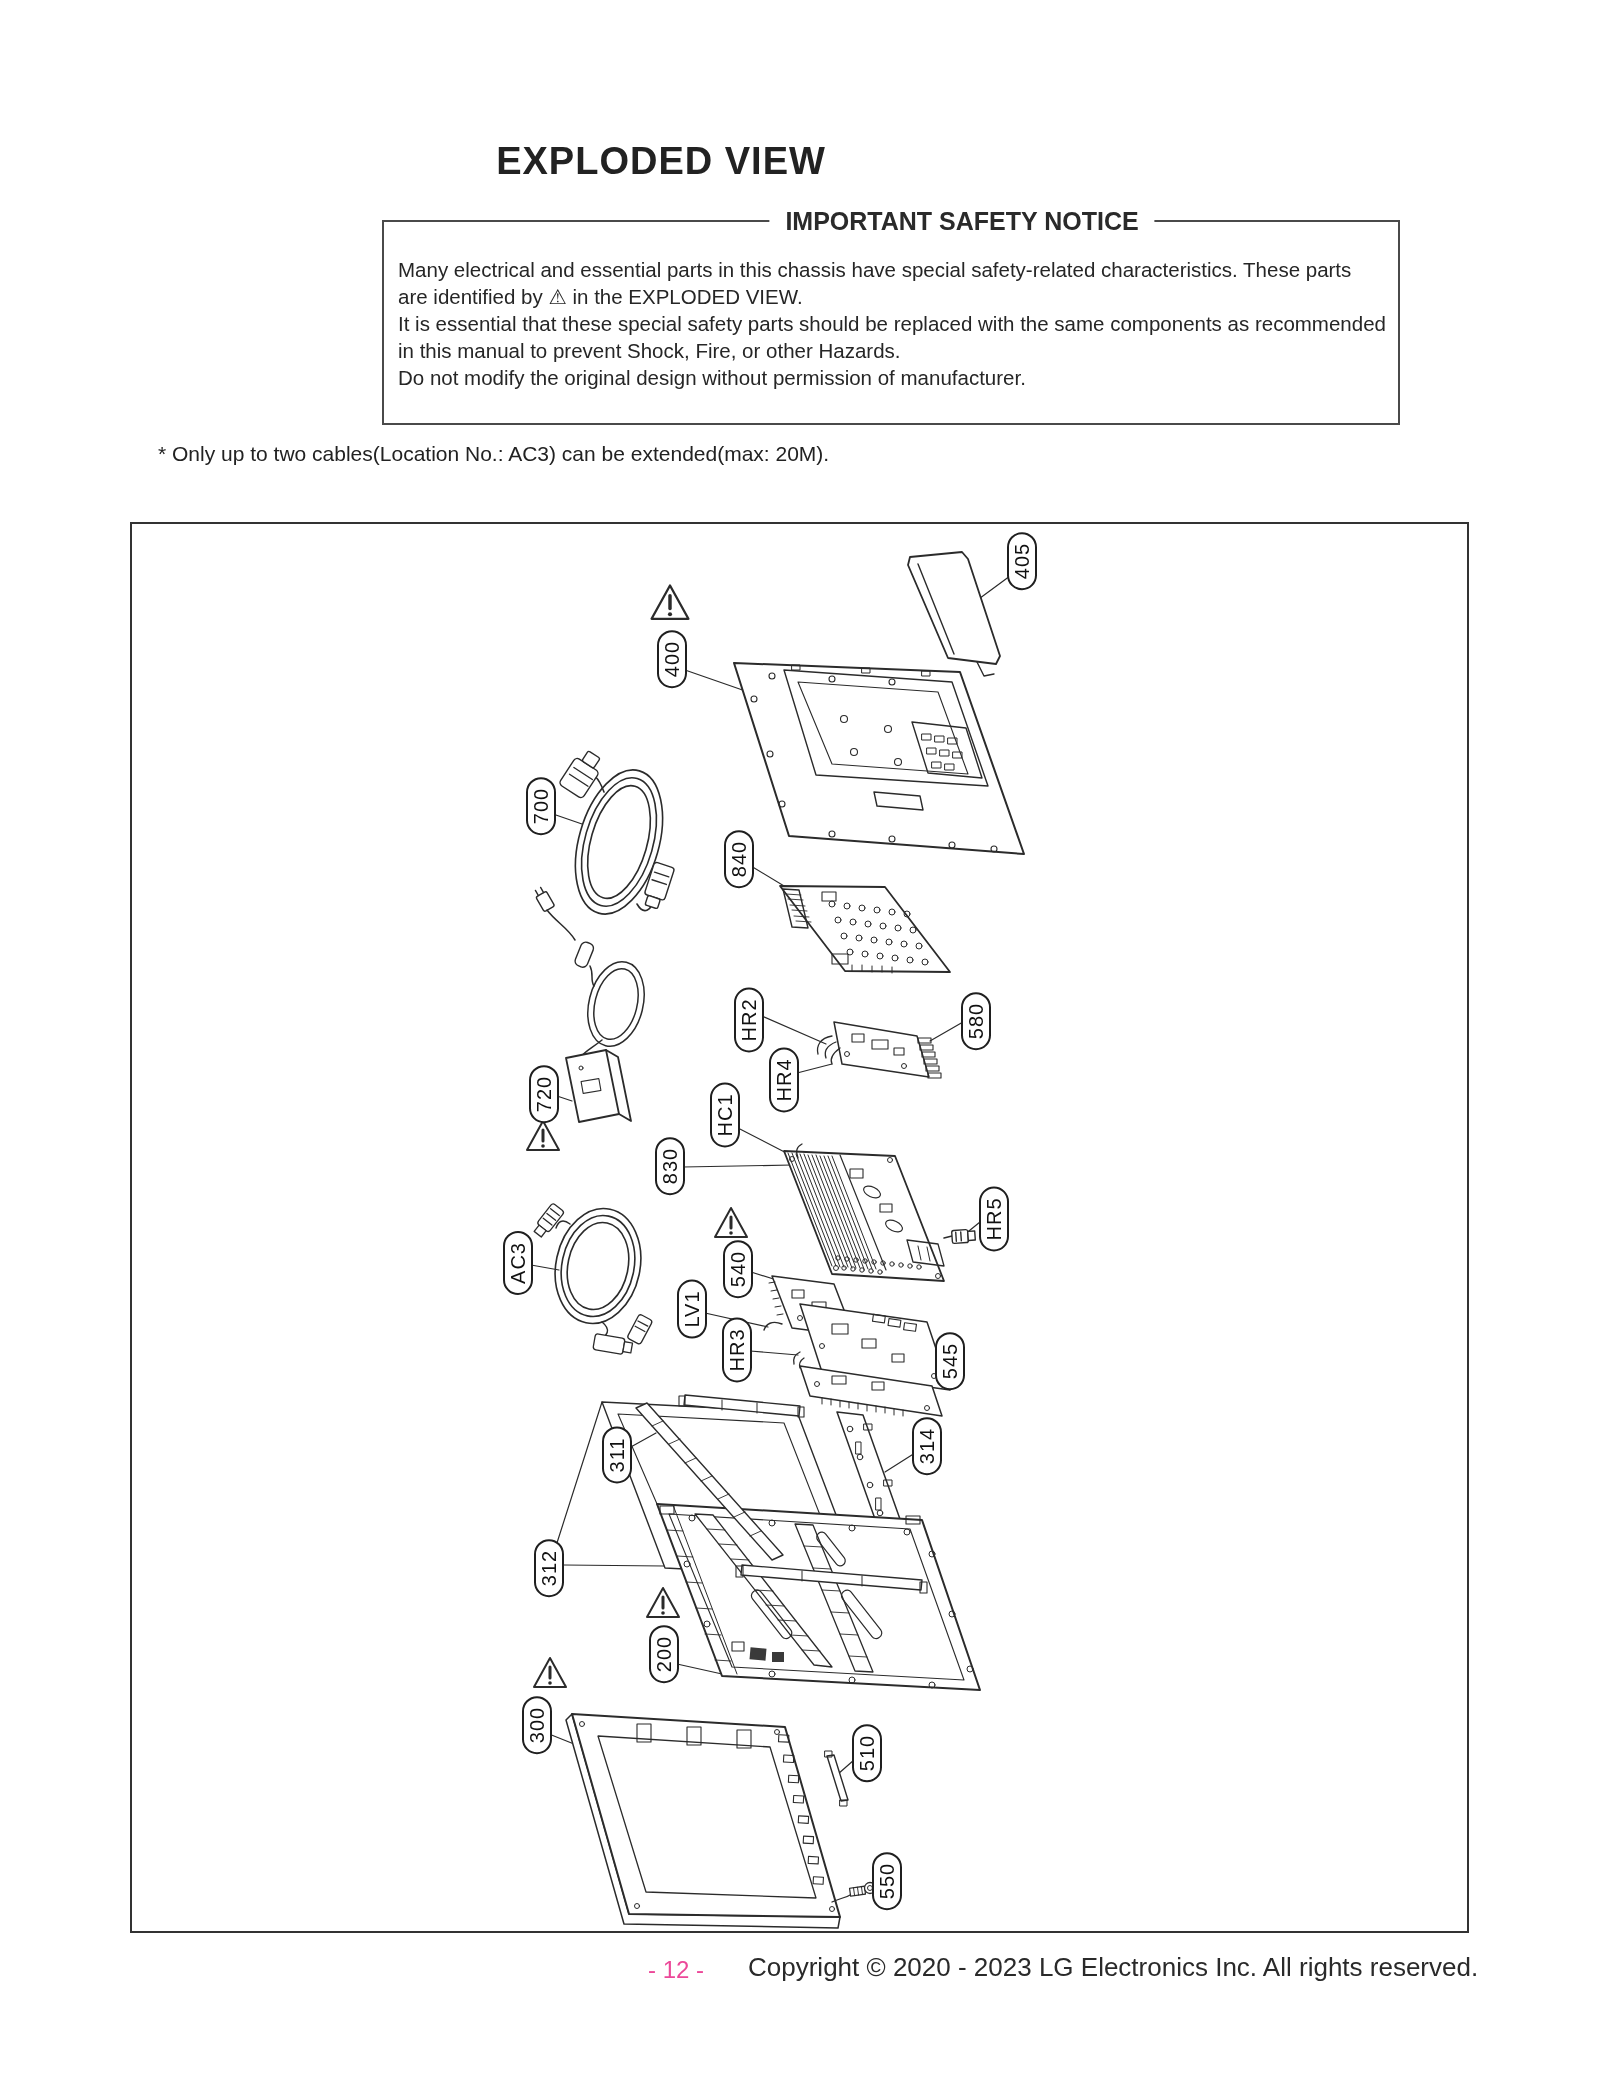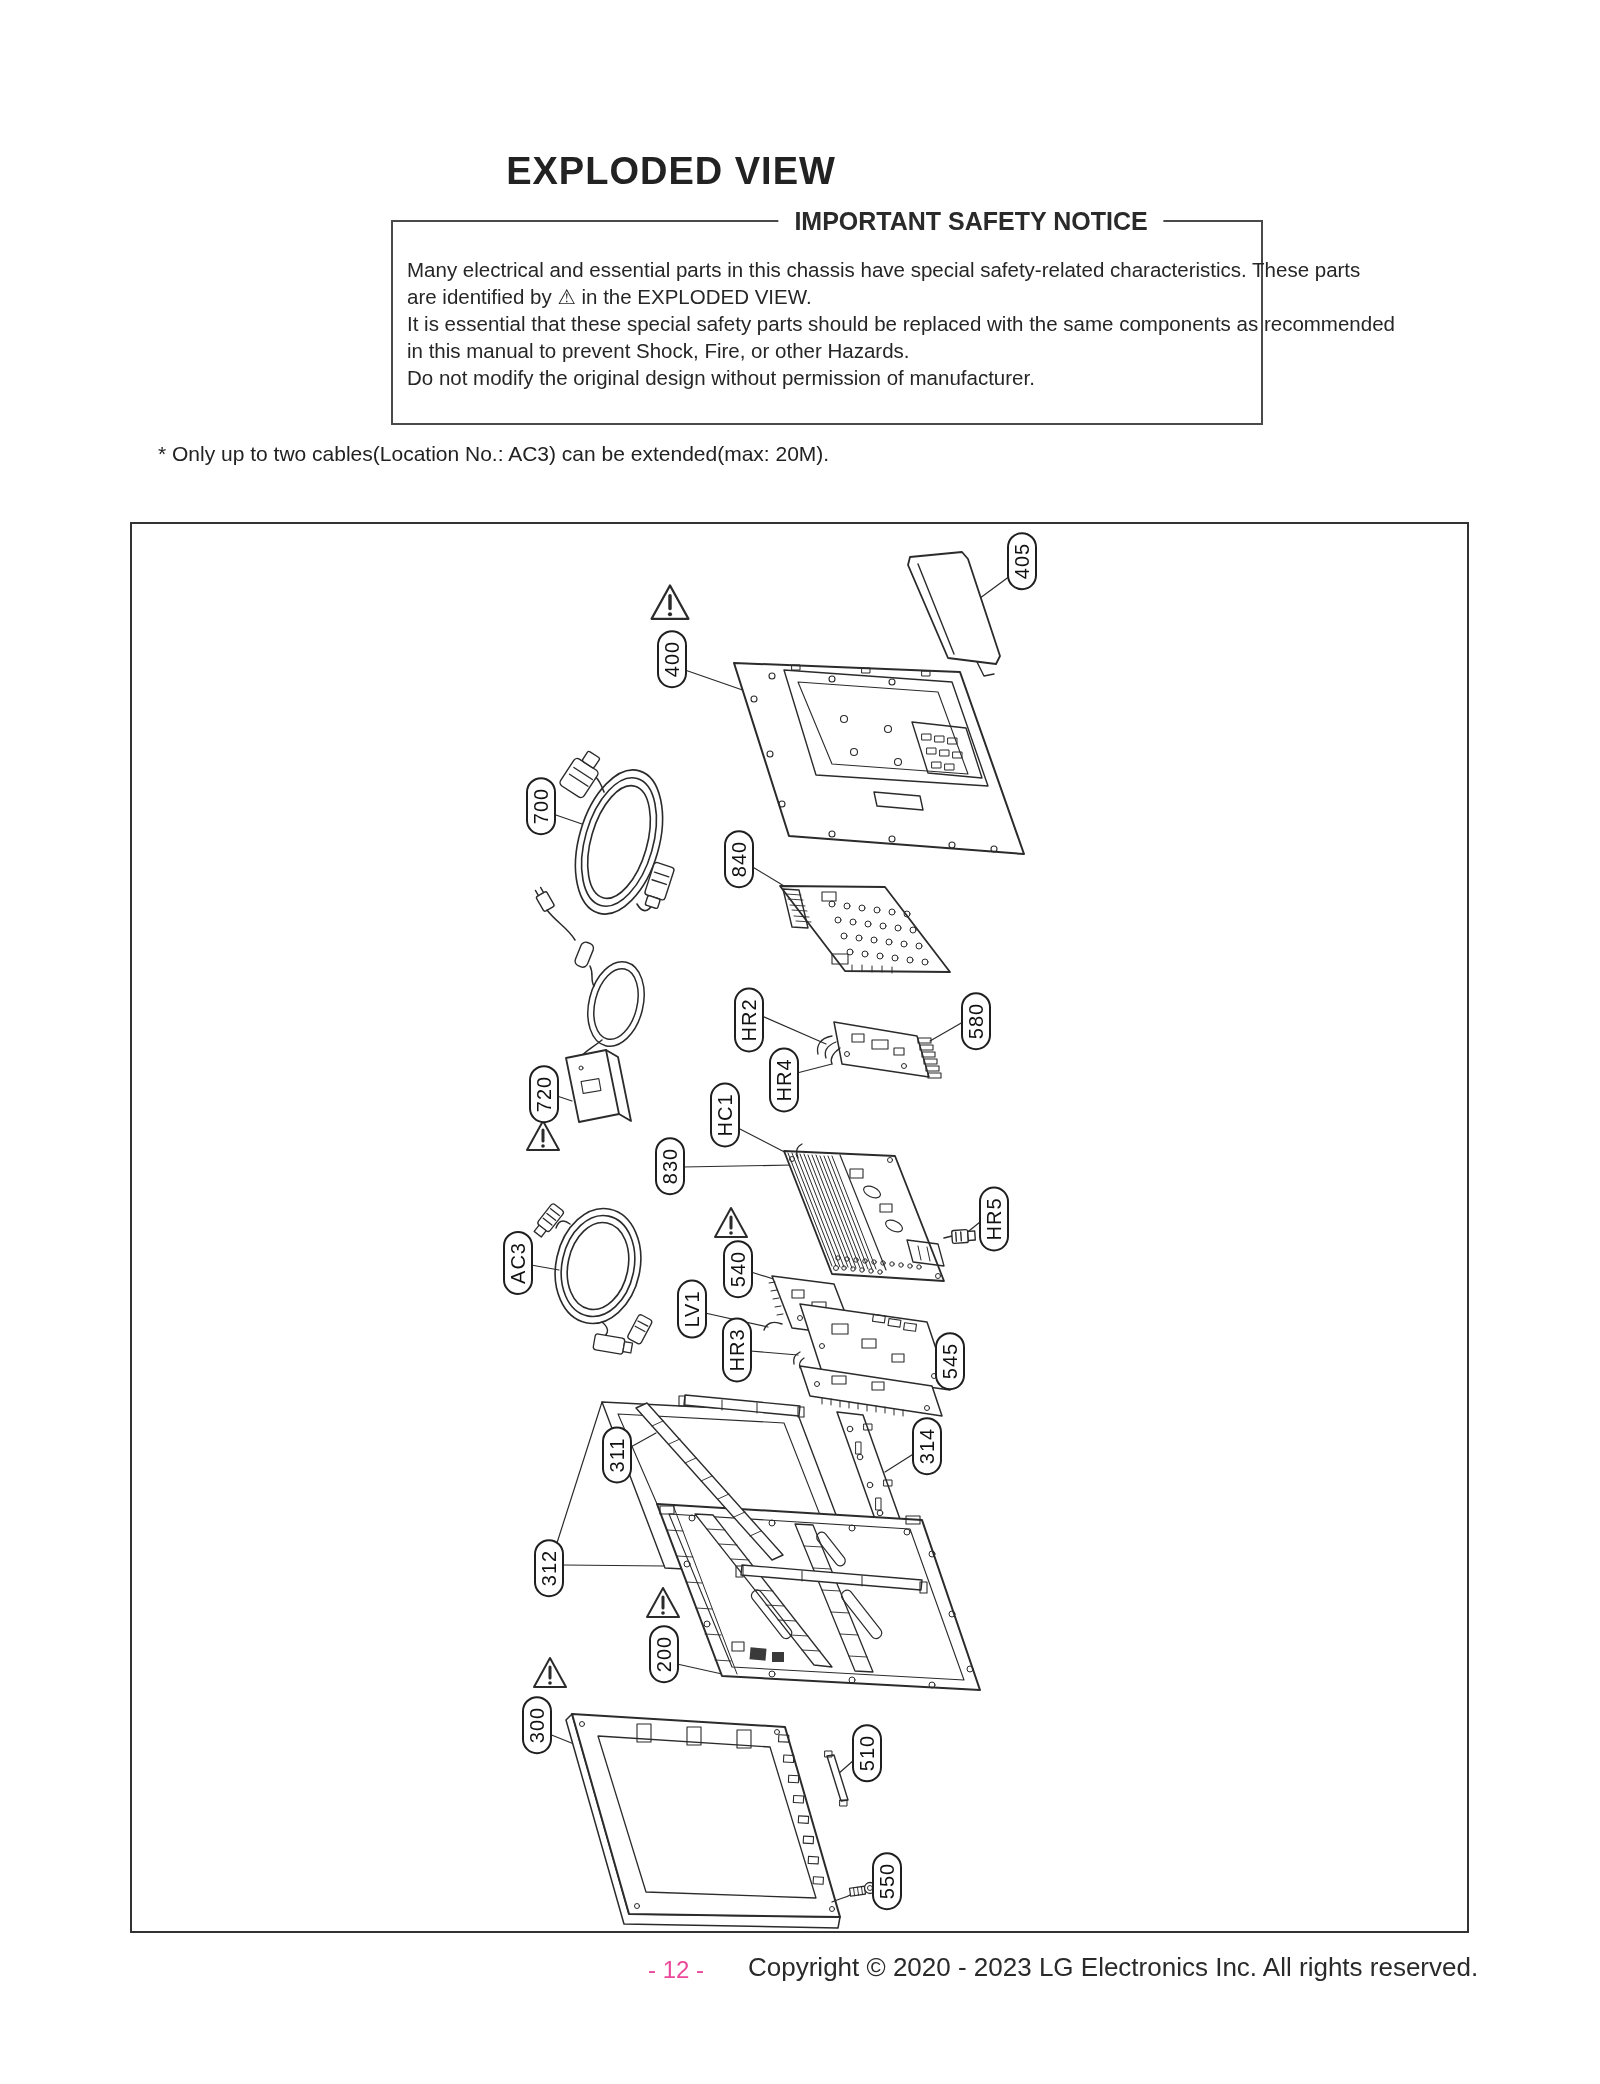--- a/index.html
+++ b/index.html
@@ -6,26 +6,26 @@
   body {
     width:1600px; height:2084px; position:relative;
     background:#ffffff; color:#1e1e1e;
     font-family:"Liberation Sans", sans-serif;
     overflow:hidden;
   }
   .page { position:absolute; inset:0; }
 
   .title {
     position:absolute; left:661px; top:140px; transform:translateX(-50%);
-    font-size:38px; font-weight:bold; letter-spacing:1px; margin:10px; white-space:nowrap;
+    font-size:38px; font-weight:bold; letter-spacing:1px; margin:0; white-space:nowrap;
     color:#222;
   }
 
   .notice {
-    position:absolute; left:391px; top:220px; width:872px; height:205px;
+    position:absolute; left:382px; top:220px; width:1018px; height:205px;
     border:2px solid #4a4a4a; box-sizing:border-box;padding-left:18px;
   }
   .notice-heading {
     position:absolute; left:578px; top:-1px; transform:translate(-50%,-50%);
     background:#fff; padding:0 16px; font-size:25px; font-weight:bold; white-space:nowrap;
     color:#2a2a2a;
   }
   .notice-body { position:absolute; left:14px; top:34px; font-size:20.5px; line-height:27px; color:#262626; }
   .notice-body div { white-space:nowrap; }
 

